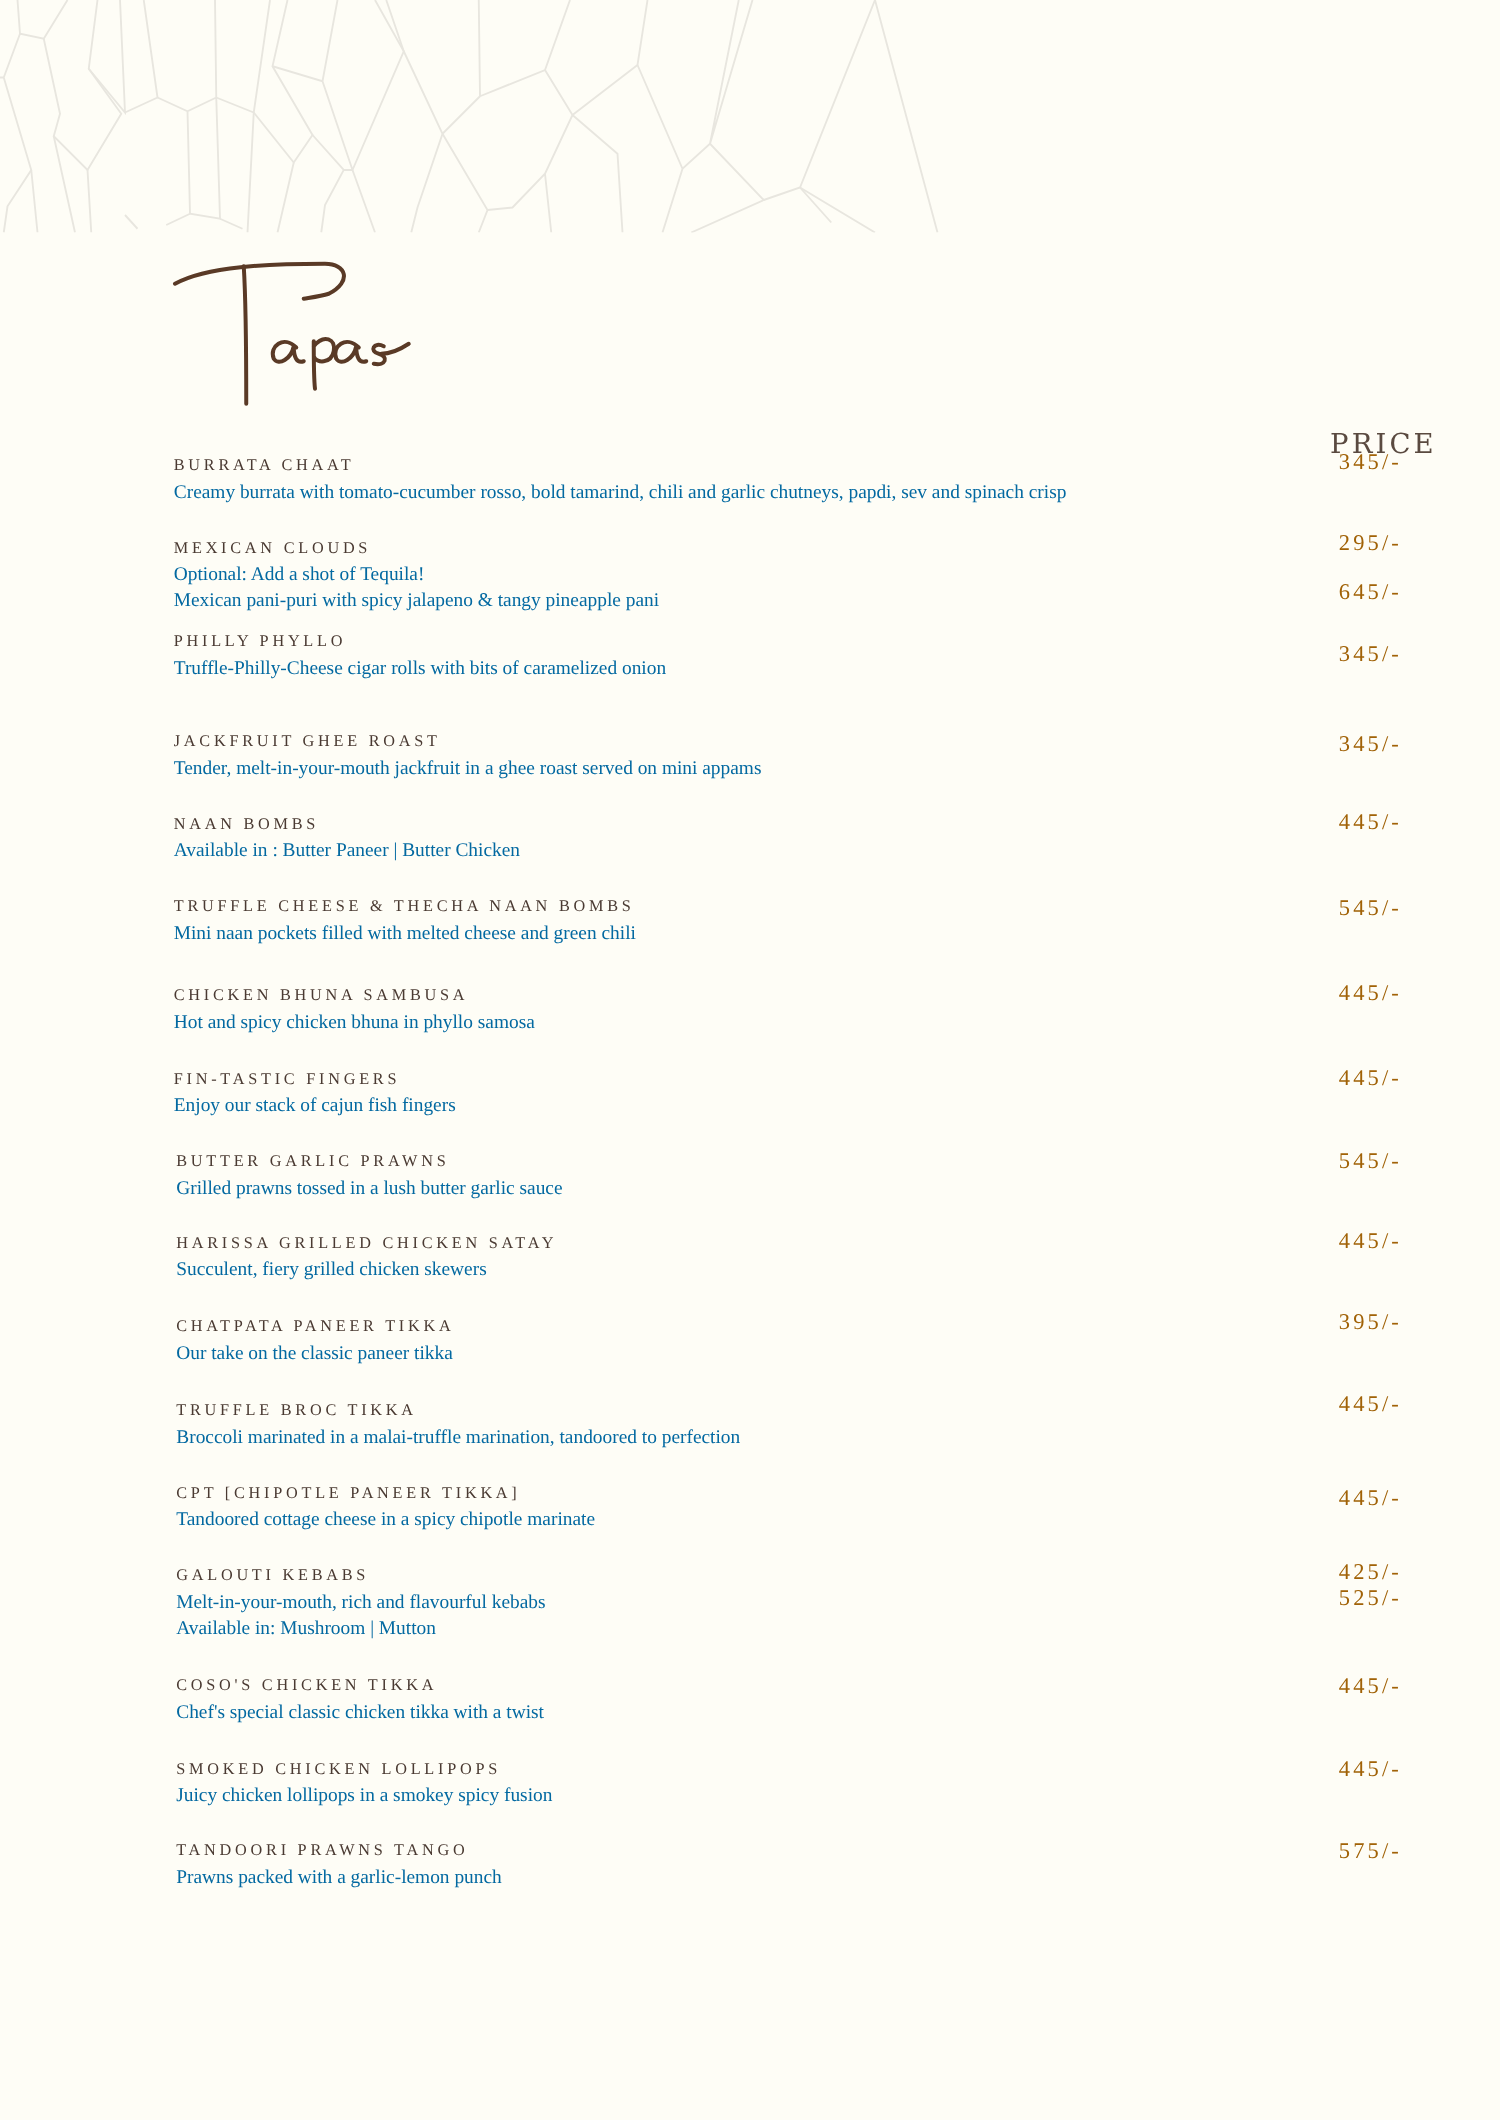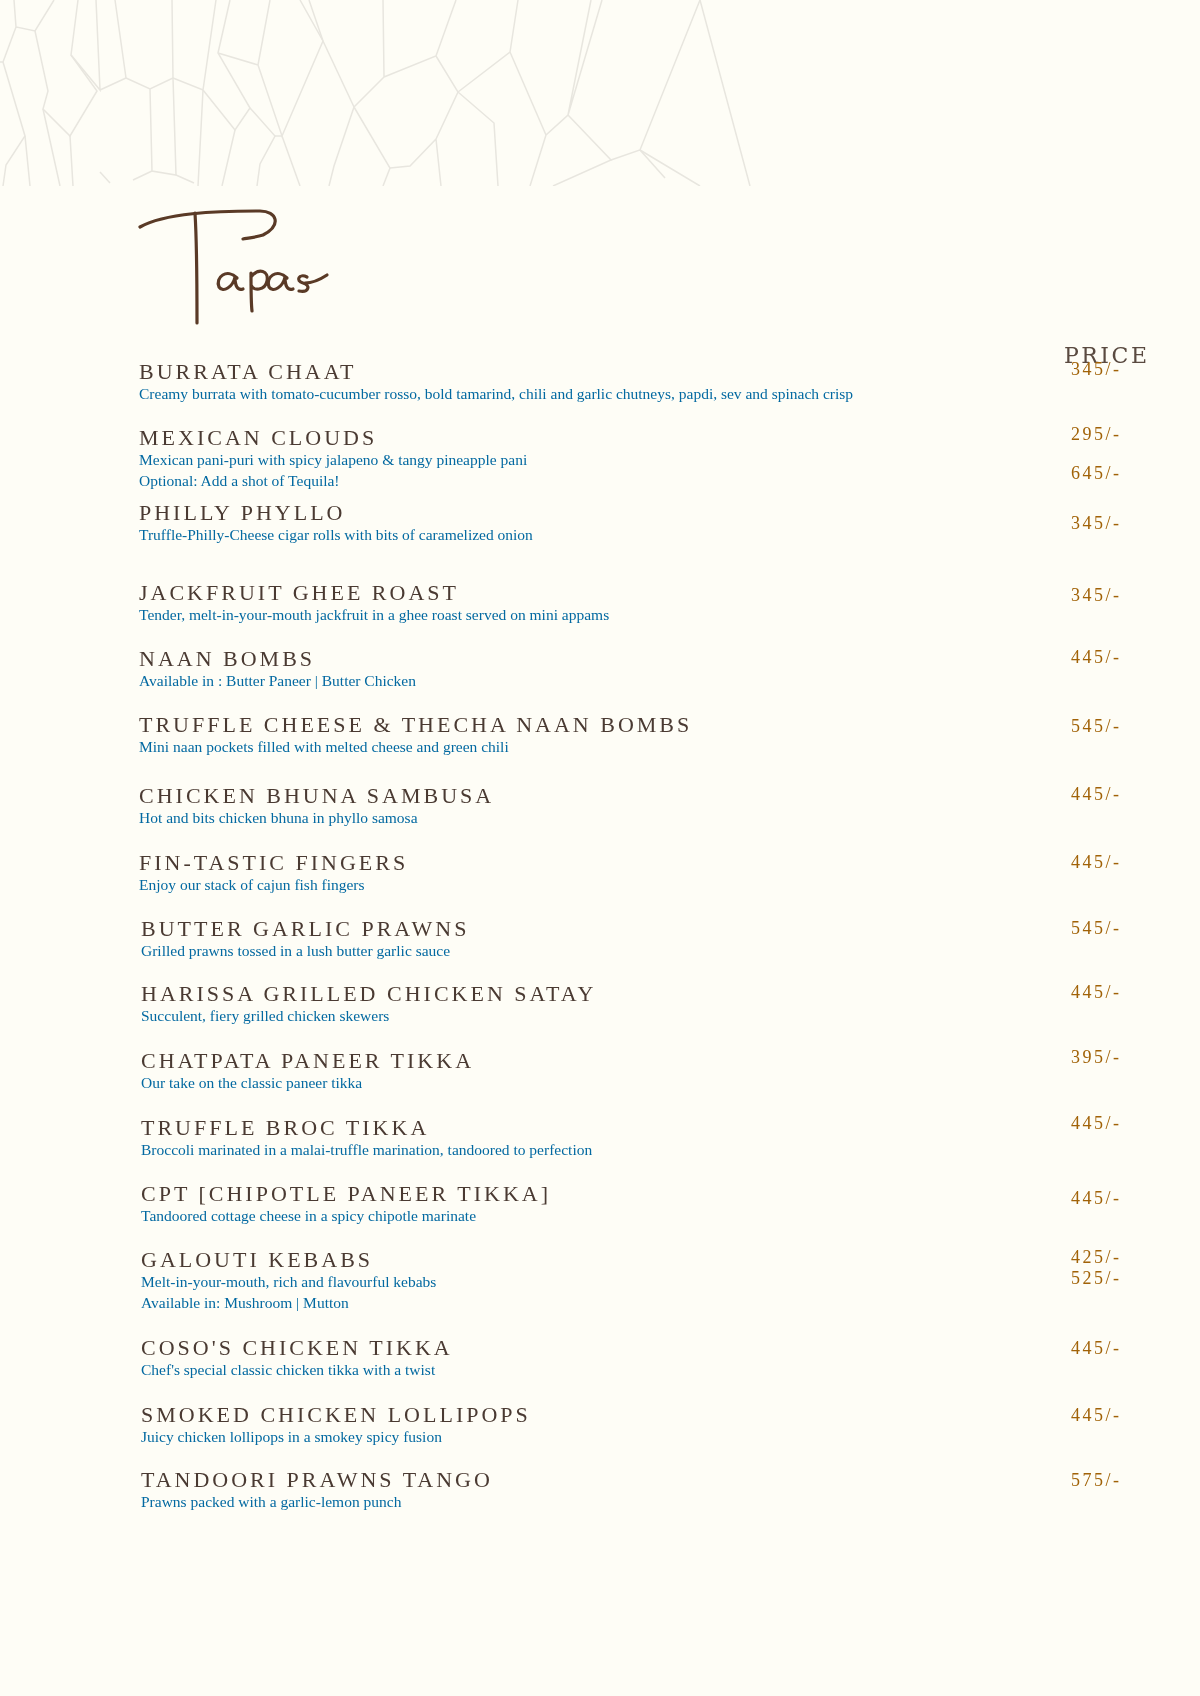--- a/index.html
+++ b/index.html
@@ -1,21 +1,21 @@
 <!DOCTYPE html>
 <html><head>
 <meta charset="utf-8">
 <style>
   html,body{margin:0;padding:0;}
   body{width:1200px;height:1696px;background:#fefdf6;position:relative;overflow:hidden;font-family:"DejaVu Serif","Liberation Serif",serif;color:#4a3a30;}
   .pattern{position:absolute;left:0;top:0;width:1200px;height:186px;}
   .title{position:absolute;left:135px;top:205px;width:200px;height:125px;}
   .price-head{position:absolute;left:1064px;top:311px;font-size:22px;letter-spacing:2.5px;color:#5a4a40;margin-top:32px;}
   .item{position:absolute;left:139px;}
-  .item .name{font-family:"Liberation Serif",serif;font-size:22px;letter-spacing:3px;color:#4a3a32;line-height:22px;white-space:nowrap;}
+  .item .name{font-family:"Liberation Serif",serif;font-size:13px;letter-spacing:3px;color:#4a3a32;line-height:22px;white-space:nowrap;}
   .item .desc{font-family:"Liberation Serif",serif;font-size:15.5px;color:#0369a1;line-height:21px;white-space:nowrap;}
   .price{position:absolute;left:1071px;font-family:"Liberation Serif",serif;font-size:18px;letter-spacing:2.5px;color:#a16207;line-height:20px;}
 </style>
 </head>
 <body>
 
 <svg class="pattern" viewBox="0 0 1200 186" preserveAspectRatio="none">
   <g fill="none" stroke="#e8e6df" stroke-width="1.5">
     <path d="M14 0 L16 27 L35 31 L54 0 M16 27 L3 62 L25 136 L6 165 L3 186 M3 62 L0 62"></path>
     <path d="M35 31 L48 91 L43 109 L70 136 L97 91 L71 55 L78 0"></path>
@@ -50,22 +50,22 @@
 <div class="price-head">PRICE</div>
 
 <div class="item" style="top:361px;">
   <div class="name">BURRATA CHAAT</div>
   <div class="desc">Creamy burrata with tomato-cucumber rosso, bold tamarind, chili and garlic chutneys, papdi, sev and spinach crisp</div>
 </div>
 <div class="price" style="top:359px;">345/-</div>
 
 <div class="item" style="top:427px;">
   <div class="name">MEXICAN CLOUDS</div>
+  <div class="desc">Optional: Add a shot of Tequila!</div>
   <div class="desc">Mexican pani-puri with spicy jalapeno &amp; tangy pineapple pani</div>
-  <div class="desc">Optional: Add a shot of Tequila!</div>
 </div>
 <div class="price" style="top:424px;">295/-</div>
 <div class="price" style="top:463px;">645/-</div>
 
 <div class="item" style="top:502px;">
   <div class="name">PHILLY PHYLLO</div>
   <div class="desc">Truffle-Philly-Cheese cigar rolls with bits of caramelized onion</div>
 </div>
 <div class="price" style="top:513px;">345/-</div>
 
@@ -82,21 +82,21 @@
 <div class="price" style="top:647px;">445/-</div>
 
 <div class="item" style="top:714px;">
   <div class="name">TRUFFLE CHEESE &amp; THECHA NAAN BOMBS</div>
   <div class="desc">Mini naan pockets filled with melted cheese and green chili</div>
 </div>
 <div class="price" style="top:716px;">545/-</div>
 
 <div class="item" style="top:785px;">
   <div class="name">CHICKEN BHUNA SAMBUSA</div>
-  <div class="desc">Hot and bits chicken bhuna in phyllo samosa</div>
+  <div class="desc">Hot and spicy chicken bhuna in phyllo samosa</div>
 </div>
 <div class="price" style="top:784px;">445/-</div>
 
 <div class="item" style="top:852px;">
   <div class="name">FIN-TASTIC FINGERS</div>
   <div class="desc">Enjoy our stack of cajun fish fingers</div>
 </div>
 <div class="price" style="top:852px;">445/-</div>
 
 <div class="item" style="top:918px;left:141px;">

